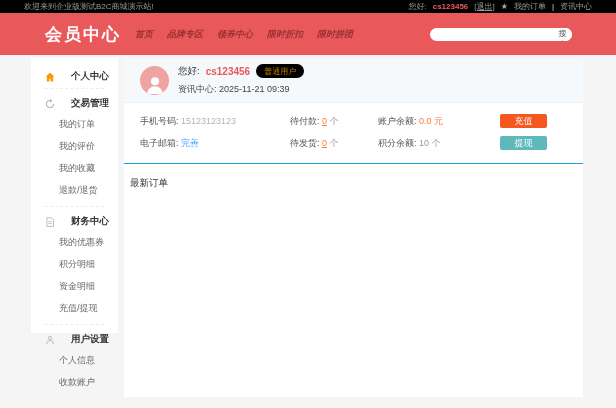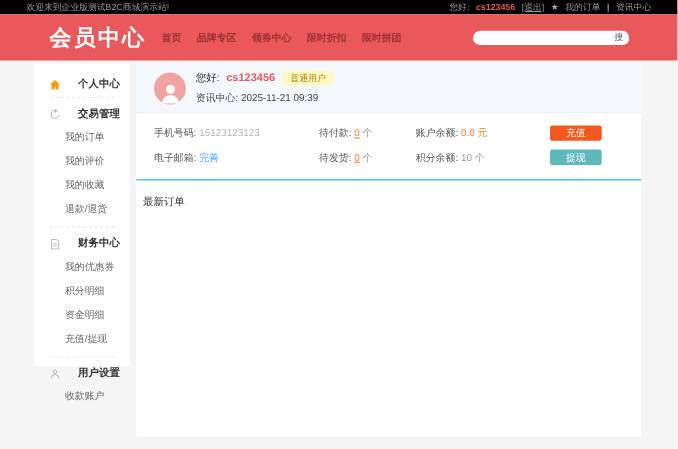--- a/index.html
+++ b/index.html
@@ -21,23 +21,23 @@
   .topbar .logout { color:#999; cursor:pointer;text-decoration:underline; }
   .topbar .star { color:#aaa; font-size:8px; }
   .topbar .sep { color:#ddd; }
   .topbar .tlink { cursor:pointer; }
   
   .header {
     height:42px; background:#e9595b;
     display:flex; align-items:center;
     padding:0 44px 0 45px;
   }
-  .brand { font-size:20px; font-weight:bold; color:#fff; letter-spacing:2px; cursor:pointer; }
+  .brand { font-size:17px; font-weight:bold; color:#fff; letter-spacing:2px; cursor:pointer; }
   .nav { display:flex; gap:14px; margin-left:14px; }
-  .nav .nav-item { font-size:9px; font-weight:bold; color:#9b3133; cursor:pointer; white-space:nowrap; }
+  .nav .nav-item { font-size:9px; font-weight:bold; color:#9b3133; cursor:pointer; white-space:nowrap;font-style:italic; }
   .search {
     margin-left:auto; width:142px; height:13px; background:#fff;
     border-radius:7px; display:flex; overflow:hidden; align-items:stretch;
   }
   .search input { flex:1; border:none; outline:none; background:transparent; font-size:8px; padding:0 7px; color:#333; }
   .search .search-btn { width:37px; border:none; background:#fff; font-size:8px; color:#555; cursor:pointer; letter-spacing:1px; }
   
   .content { display:flex; align-items:flex-start; gap:6px; padding:3px 33px 0 31px; }
   .sidebar { width:87px; height:275px; background:#fff; padding:4px 0 0 14px; flex:none; }
   .side-head { display:flex; align-items:center; gap:16px; margin:8px 0 3px; font-size:9.5px; font-weight:bold; color:#333; cursor:pointer; }
@@ -53,21 +53,21 @@
     display:flex; align-items:center; padding:0 16px;
   }
   .avatar {
     width:29px; height:29px; border-radius:50%; background:#f0a3a3;
     display:flex; align-items:flex-end; justify-content:center; overflow:hidden; flex:none;
   }
   .avatar svg { width:22px; height:22px; }
   .greet-lines { margin-left:9px; }
   .g1 { display:flex; align-items:center; gap:6px; font-size:9.5px; color:#333; }
   .g1 .uname { color:#e9595b; font-weight:bold; font-size:10px; cursor:pointer; }
-  .badge { background:#fef9c3; color:#bf7b00; font-size:8px; padding:1.5px 8px; border-radius:8px; white-space:nowrap; }
+  .badge { background:#000000; color:#bf7b00; font-size:8px; padding:1.5px 8px; border-radius:8px; white-space:nowrap; }
   .g2 { font-size:9px; color:#444; margin-top:5px; }
   .account { border-bottom:1px solid #0ea5e9; padding:7px 16px 9px; }
   .acc-row { display:grid; grid-template-columns:150px 88px 1fr 67px; align-items:center; height:22px; }
   .lab { font-size:9px; color:#555; }
   .val-dim { color:#b5b5b5; }
   .link-blue { color:#409eff; cursor:pointer; }
   .num-orange { color:#ff7b2f; text-decoration:underline; cursor:pointer; }
   .val-orange { color:#ff7b2f; }
   .unit, .val-gray { color:#999; }
   .btn { width:47px; height:14px; border:none; border-radius:2px; color:#fff; font-size:9px; cursor:pointer; line-height:13px; }
@@ -153,20 +153,21 @@
 
     <div class="side-head">
       <span class="icon">
         <svg viewBox="0 0 16 16">
             <circle cx="8" cy="4.8" r="2.6" fill="none" stroke="currentColor" stroke-width="1.4"></circle>
             <path d="M2.4 14.4a5.6 5.6 0 0 1 11.2 0" fill="none" stroke="currentColor" stroke-width="1.4"></path>
           </svg>
       </span>
       <span>用户设置</span>
     </div>
+    <div class="side-item">个人信息</div>
     <div class="side-item">收款账户</div>
 
   </div>
 
   <div class="main">
 
     <div class="greeting">
       <span class="avatar">
         <svg viewBox="0 0 24 24" fill="#fff">
             <circle cx="12" cy="9" r="4.4"></circle>

